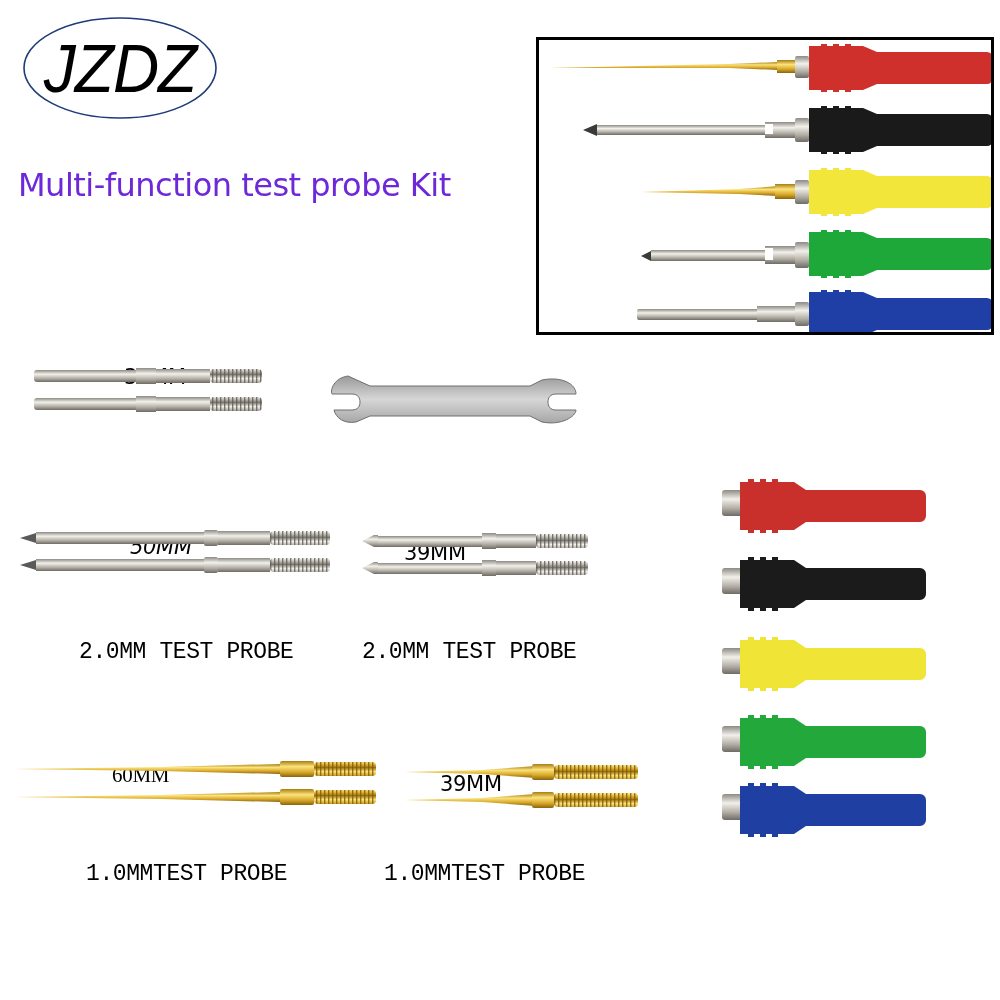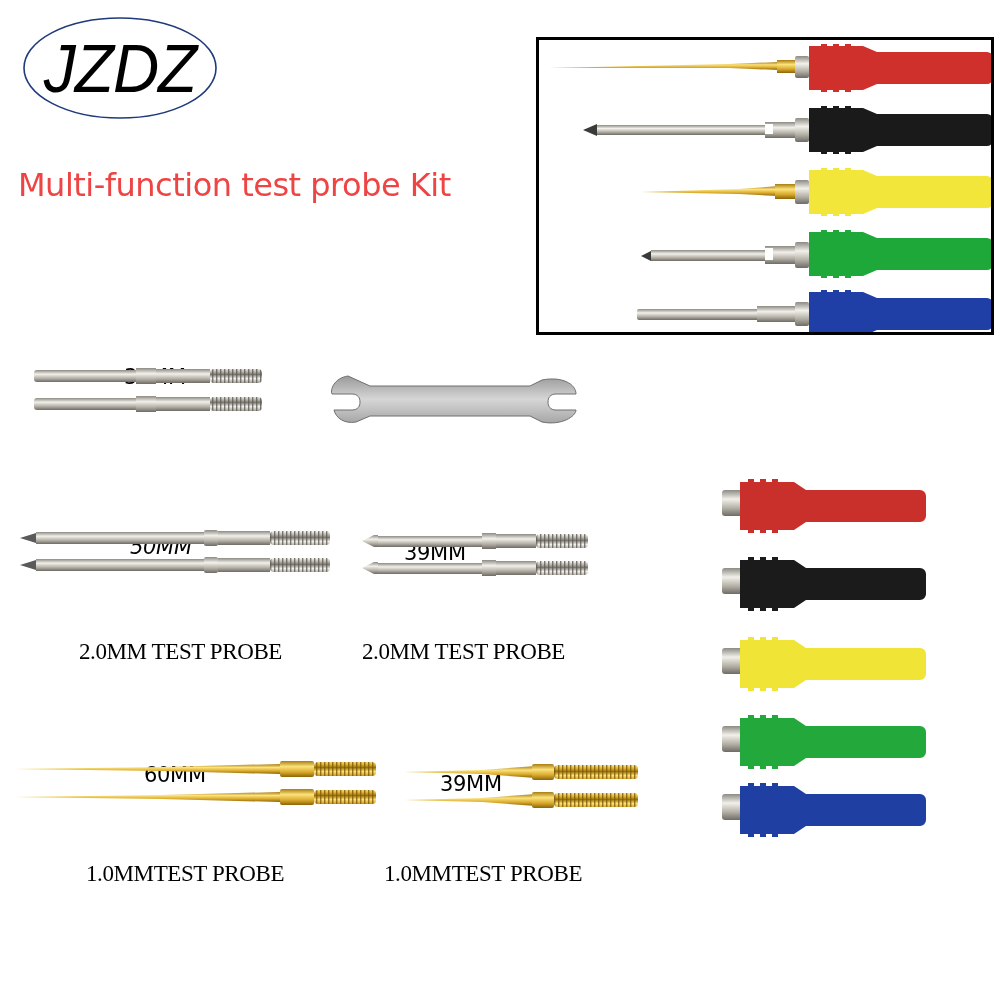--- a/index.html
+++ b/index.html
@@ -2,25 +2,25 @@
 <html><head>
 <meta charset="utf-8">
 <style>
   html, body { margin: 0; padding: 0; background: #ffffff; }
   body { width: 1000px; height: 1000px; position: relative; overflow: hidden; font-family: "DejaVu Sans", sans-serif; }
   .abs { position: absolute; }
   .logo { left: 22px; top: 16px; width: 196px; height: 104px; font-style: italic; }
   .logo svg { width: 100%; height: 100%; }
   .logo-text { position: absolute; left: 0; top: 0; width: 196px; height: 104px; display: flex; align-items: center; justify-content: center;
     font-family: "Liberation Sans", sans-serif; font-size: 64px; color: #000; letter-spacing: -1px; transform: scaleY(1.08); }
-  .title { left: 18px; top: 166px; font-family: "DejaVu Sans", sans-serif; font-size: 32px; color: #ef4444; letter-spacing: -0.5px; white-space: nowrap; }
+  .title { left: 18px; top: 166px; font-family: "DejaVu Sans", sans-serif; font-size: 32px; color: #6d28d9; letter-spacing: -0.5px; white-space: nowrap; }
   .inset { left: 536px; top: 37px; width: 458px; height: 298px; border: 3px solid #000; box-sizing: border-box; background: #fff; }
   .inset svg { width: 100%; height: 100%; display: block; }
   .lbl { font-family: "DejaVu Sans", sans-serif; font-size: 21px; color: #000; white-space: nowrap; letter-spacing: -0.3px; margin-top: 32px; }
-  .cap { font-family: Liberation Serif, serif; font-size: 23px; color: #000; white-space: nowrap; letter-spacing: -0.4px; }
+  .cap { font-family: Liberation Mono, monospace; font-size: 23px; color: #000; white-space: nowrap; letter-spacing: -0.4px; }
   svg.part { position: absolute; overflow: visible; }
 </style>
 </head>
 <body>
 
 <svg width="0" height="0" style="position:absolute">
   <defs>
     <linearGradient id="steel" x1="0" y1="0" x2="0" y2="1">
       <stop offset="0" stop-color="#8d8a84"></stop>
       <stop offset="0.35" stop-color="#f2f0ea"></stop>
@@ -154,21 +154,21 @@
     <rect x="18" y="5" width="104" height="11" fill="url(#steel)"></rect>
     <rect x="122" y="2" width="14" height="16" fill="url(#steel)"></rect>
     <rect x="136" y="3" width="40" height="14" fill="url(#steel)"></rect>
     <rect x="176" y="3" width="52" height="14" rx="4" fill="url(#threadS)"></rect>
   </g>
 </svg>
 
 <div class="abs cap" style="left:79px; top:639px;">2.0MM TEST PROBE</div>
 <div class="abs cap" style="left:362px; top:639px;">2.0MM TEST PROBE</div>
 
-<div class="abs lbl" style="left:144px; top:731px;">60MM</div>
+<div class="abs lbl" style="left:112px; top:731px;font-family:Liberation Serif, serif;">60MM</div>
 <svg class="part" style="left:12px; top:758px;" width="368" height="52">
   <g>
     <polygon points="2,11 150,9 268,6 268,16 150,13" fill="url(#gold)"></polygon>
     <rect x="268" y="3" width="34" height="16" rx="2" fill="url(#gold)"></rect>
     <rect x="302" y="4" width="62" height="14" rx="4" fill="url(#threadG)"></rect>
   </g>
   <g transform="translate(0,28)">
     <polygon points="2,11 150,9 268,6 268,16 150,13" fill="url(#gold)"></polygon>
     <rect x="268" y="3" width="34" height="16" rx="2" fill="url(#gold)"></rect>
     <rect x="302" y="4" width="62" height="14" rx="4" fill="url(#threadG)"></rect>

